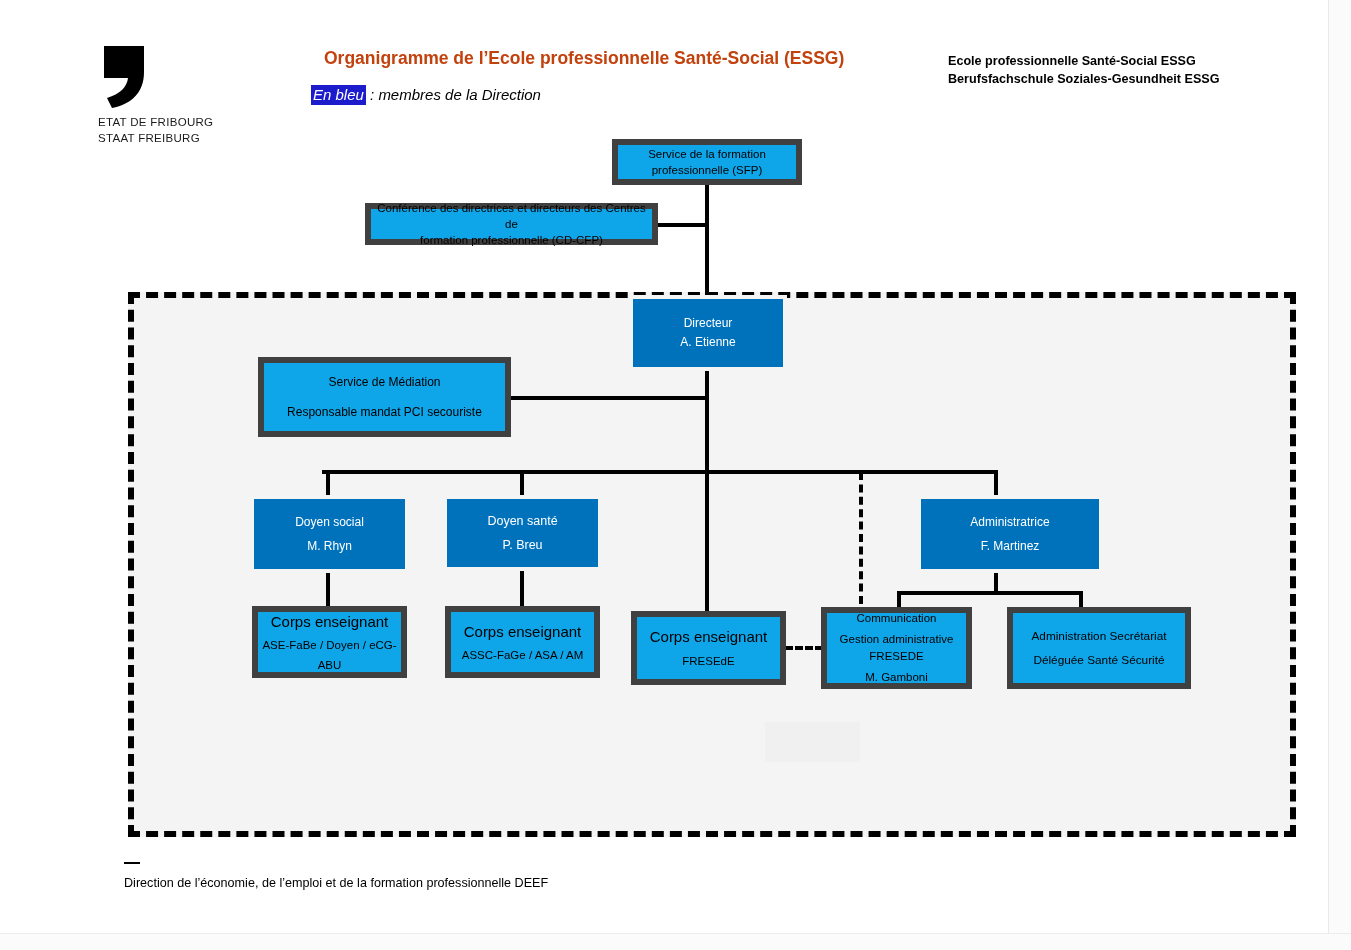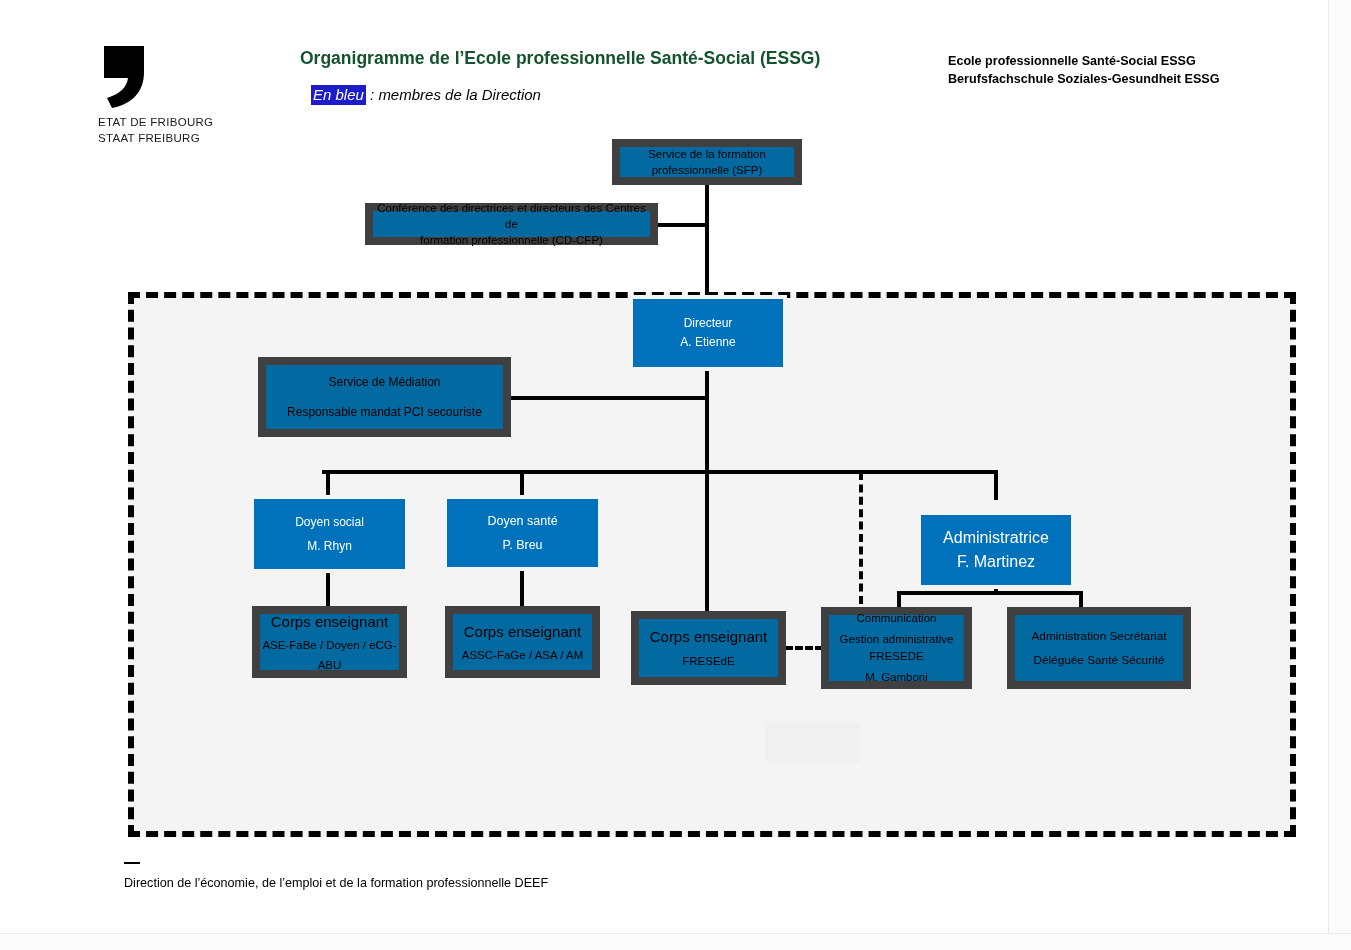--- a/index.html
+++ b/index.html
@@ -56,24 +56,24 @@
     color: #1a1a1a;
     white-space: nowrap;
     font-family: "Liberation Sans", sans-serif;
   }
   .logo-line1 { top: 70px; }
   .logo-line2 { top: 86px; }
 
   
   .title {
     position: absolute;
-    left: 300px; top: 48px;
+    left: 324px; top: 48px;
     font-size: 17.5px;
     font-weight: bold;
-    color: #14532d;
+    color: #c2410c;
     white-space: nowrap;
   }
   .subtitle-row {
     position: absolute;
     left: 311px; top: 86px;
     font-size: 15px;
     font-style: italic;
     color: #000;
     white-space: nowrap;
   }
@@ -117,22 +117,22 @@
     position: absolute;
     box-sizing: border-box;
     display: flex;
     flex-direction: column;
     align-items: center;
     justify-content: center;
     text-align: center;
     z-index: 5;
   }
   .node.white {
-    background: #0369a1;
-    border: 8px solid #404040;
+    background: #0ea5e9;
+    border: 6px solid #404040;
   }
   .node.blue {
     background: #0072bc;
     border: none;
     color: #ffffff;
     box-shadow: 0 0 0 4px #f4f4f4;
   }
   .node .l1 { display: block; }
   .node .l2 { display: block; }
   .node .l3 { display: block; }
@@ -262,21 +262,21 @@
   <div class="node blue" style="left:254px; top:499px; width:151px; height:70px; font-size:12px; line-height:24px;">
     <span class="l1">Doyen social</span>
     <span class="l2">M. Rhyn</span>
   </div>
 
   <div class="node blue" style="left:447px; top:499px; width:151px; height:68px; font-size:12.5px; line-height:24px;">
     <span class="l1">Doyen santé</span>
     <span class="l2">P. Breu</span>
   </div>
 
-  <div class="node blue" style="left:921px; top:499px; width:150px; height:70px; font-size:16px; line-height:24px;margin-top:16px;">
+  <div class="node blue" style="left:921px; top:499px; width:178px; height:70px; font-size:12px; line-height:24px;">
     <span class="l1">Administratrice</span>
     <span class="l2">F. Martinez</span>
   </div>
 
   <div class="node white" style="left:252px; top:606px; width:155px; height:72px;">
     <span class="l1" style="font-size:15px; line-height:26px;">Corps enseignant</span>
     <span class="l2" style="font-size:11.5px; line-height:20px;">ASE-FaBe / Doyen / eCG-ABU</span>
   </div>
 
   <div class="node white" style="left:445px; top:606px; width:155px; height:72px;">

